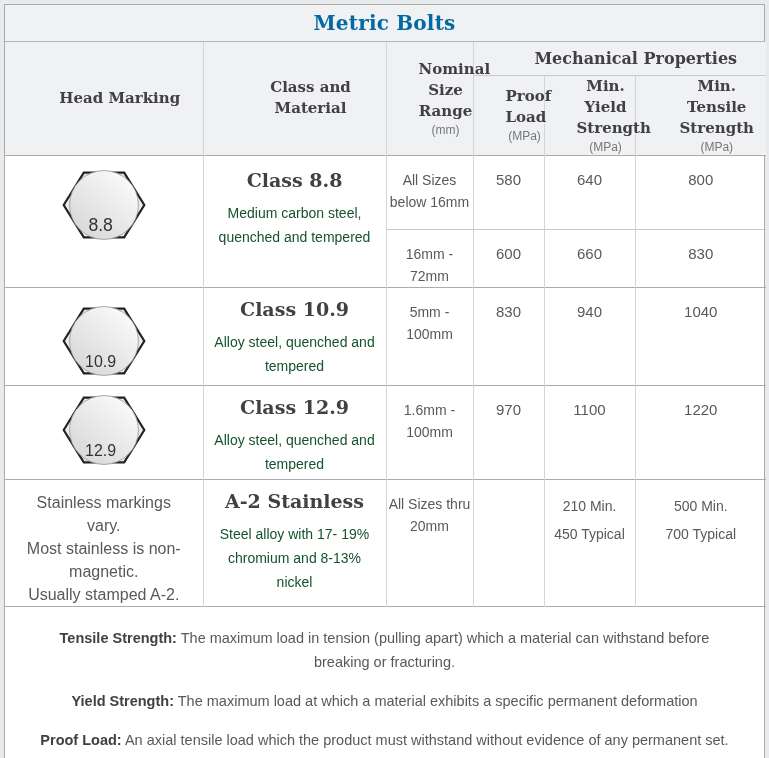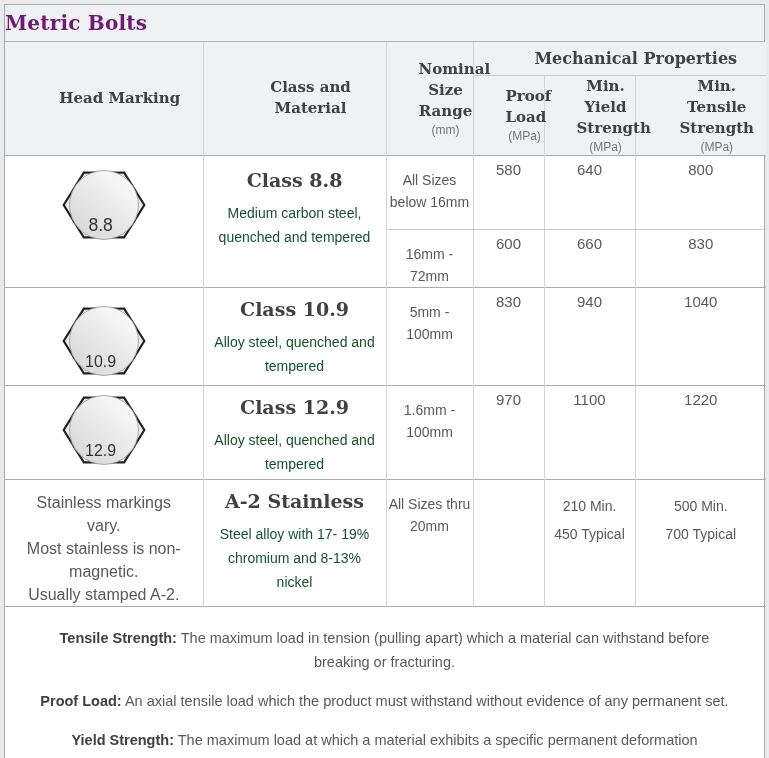--- a/index.html
+++ b/index.html
@@ -14,25 +14,26 @@
     margin:4px 4px 0 4px;
     width:761px;
     background:#ffffff;
     border:1px solid #a8aaac;
   }
   
   .title-bar {
     background:#f0f1f2;
     border-bottom:1px solid #b2b4b6;
     height:37px;
+    text-align:center;
     line-height:37px;
     font-family:"DejaVu Serif", serif;
     font-weight:bold;
     font-size:20px;
-    color:#701a75;
+    color:#0369a1;
     letter-spacing:0.2px;
   }
   table { border-collapse:collapse; table-layout:fixed; width:100%; }
   col.c1{width:198px} col.c2{width:183px} col.c3{width:87px}
   col.c4{width:71px} col.c5{width:91px} col.c6{width:131px}
 
   th, td { border-right:1px solid #d3d5d6; padding:0; }
   th:last-child, td:last-child { border-right:none; }
 
   thead th {
@@ -69,21 +70,21 @@
   }
   tr.row-a { height:74px; }
   tr.row-b { height:56px;margin-left:8px; }
   tr.row-2 { height:93px; }
   tr.row-3 { height:94px; }
   tr.row-4 { height:107px; }
   tr.row-a > td.splittable { border-bottom:1px solid #c6c8ca; }
   tr.row-b, tr.row-2, tr.row-3, tr.row-4 { border-bottom:1px solid #a9abae; }
 
   td.size-cell { padding-top:13px; }
-  td.val-cell { padding-top:3px; font-size:15px; }
+  td.val-cell { padding-top:13px; font-size:15px; }
 
   td.class-cell { padding:12px 10px 0 10px; }
   .class-name {
     font-family:"DejaVu Serif", serif;
     font-weight:bold;
     font-size:19px;
     color:#414042;
     line-height:24px;
     margin-bottom:9px;
   }
@@ -246,21 +247,21 @@
               <div>700 Typical</div>
             </div>
           </td>
         </tr>
 
       </tbody>
     </table>
 
     <div class="notes">
       <p><b>Tensile Strength:</b><span> The maximum load in tension (pulling apart) which a material can withstand before breaking or fracturing.</span></p>
+      <p><b>Yield Strength:</b><span> The maximum load at which a material exhibits a specific permanent deformation</span></p>
       <p><b>Proof Load:</b><span> An axial tensile load which the product must withstand without evidence of any permanent set.</span></p>
-      <p><b>Yield Strength:</b><span> The maximum load at which a material exhibits a specific permanent deformation</span></p>
       <div class="conversion">
         <span>1MPa = 1N/mm</span><sup>2</sup><span> = 145 pounds/inch</span><sup>2</sup>
       </div>
     </div>
   </div>
 
 </div>
 
 </body></html>

